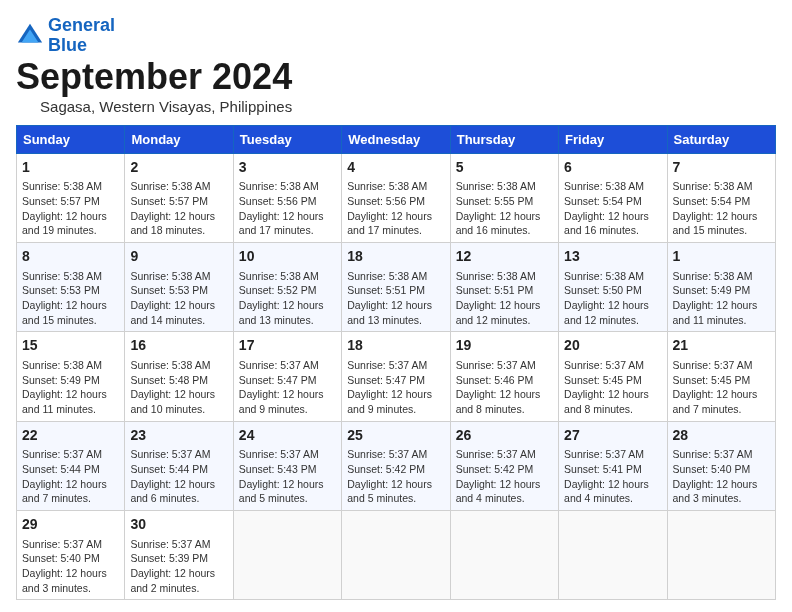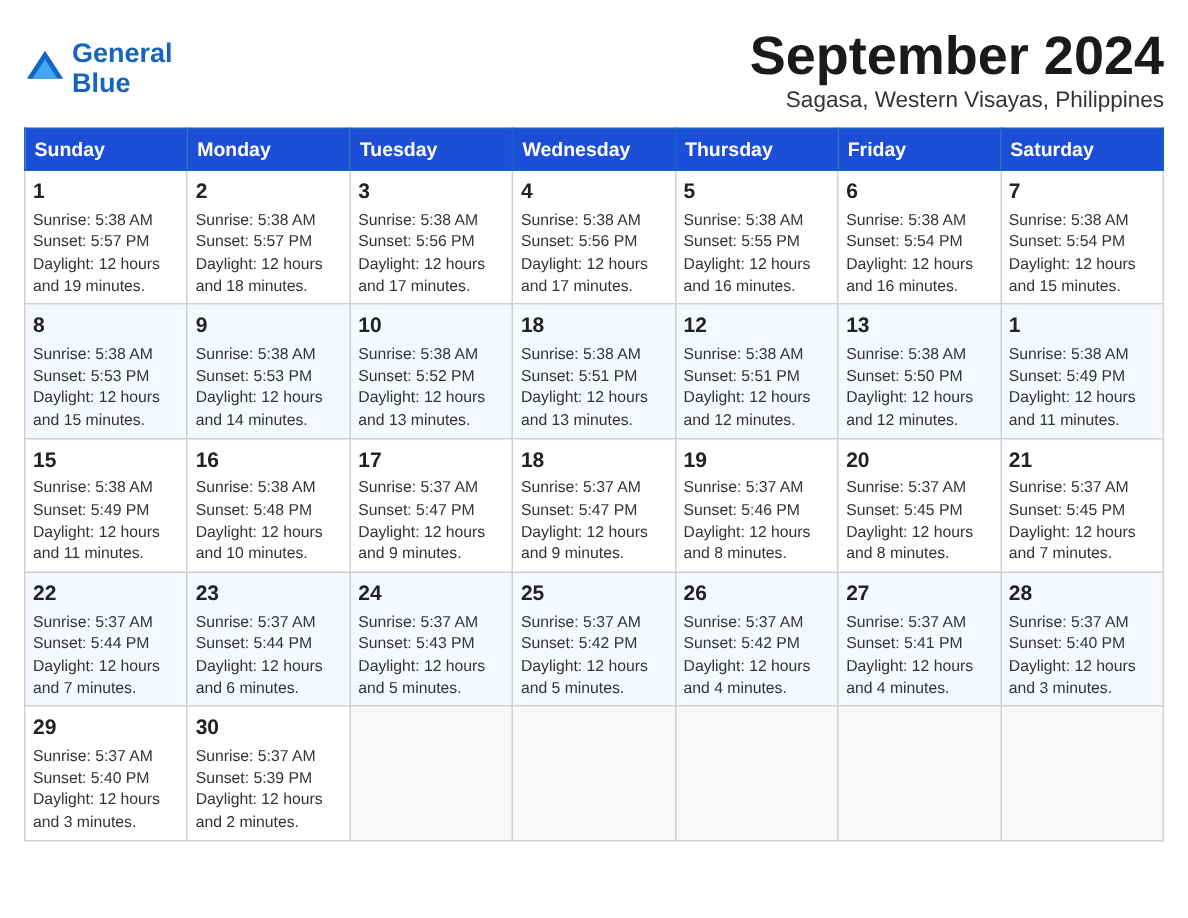--- a/index.html
+++ b/index.html
@@ -6,22 +6,23 @@
     body {
       font-family: Arial, sans-serif;
       background: #fff;
       width: 792px;
       min-height: 612px;
       padding: 16px;
     }
     .header {
       display: flex;
       justify-content: space-between;
-      align-items: center;
+      align-items: flex-start;
       margin-bottom: 10px;
+      flex-direction: column;
     }
     .logo {
       display: flex;
       align-items: center;
       gap: 4px;
     }
     .logo-text {
       font-size: 18px;
       font-weight: bold;
       color: #1a1a1a;
@@ -32,21 +33,20 @@
       width: 28px;
       height: 28px;
     }
     .title-section {
       text-align: right;
     }
     .month-title {
       font-size: 36px;
       font-weight: bold;
       color: #1a1a1a;
-      margin-left: 24px;
     }
     .location {
       font-size: 15px;
       color: #333;
     }
     .calendar-table {
       width: 100%;
       border-collapse: collapse;
       font-size: 11px;
     }

